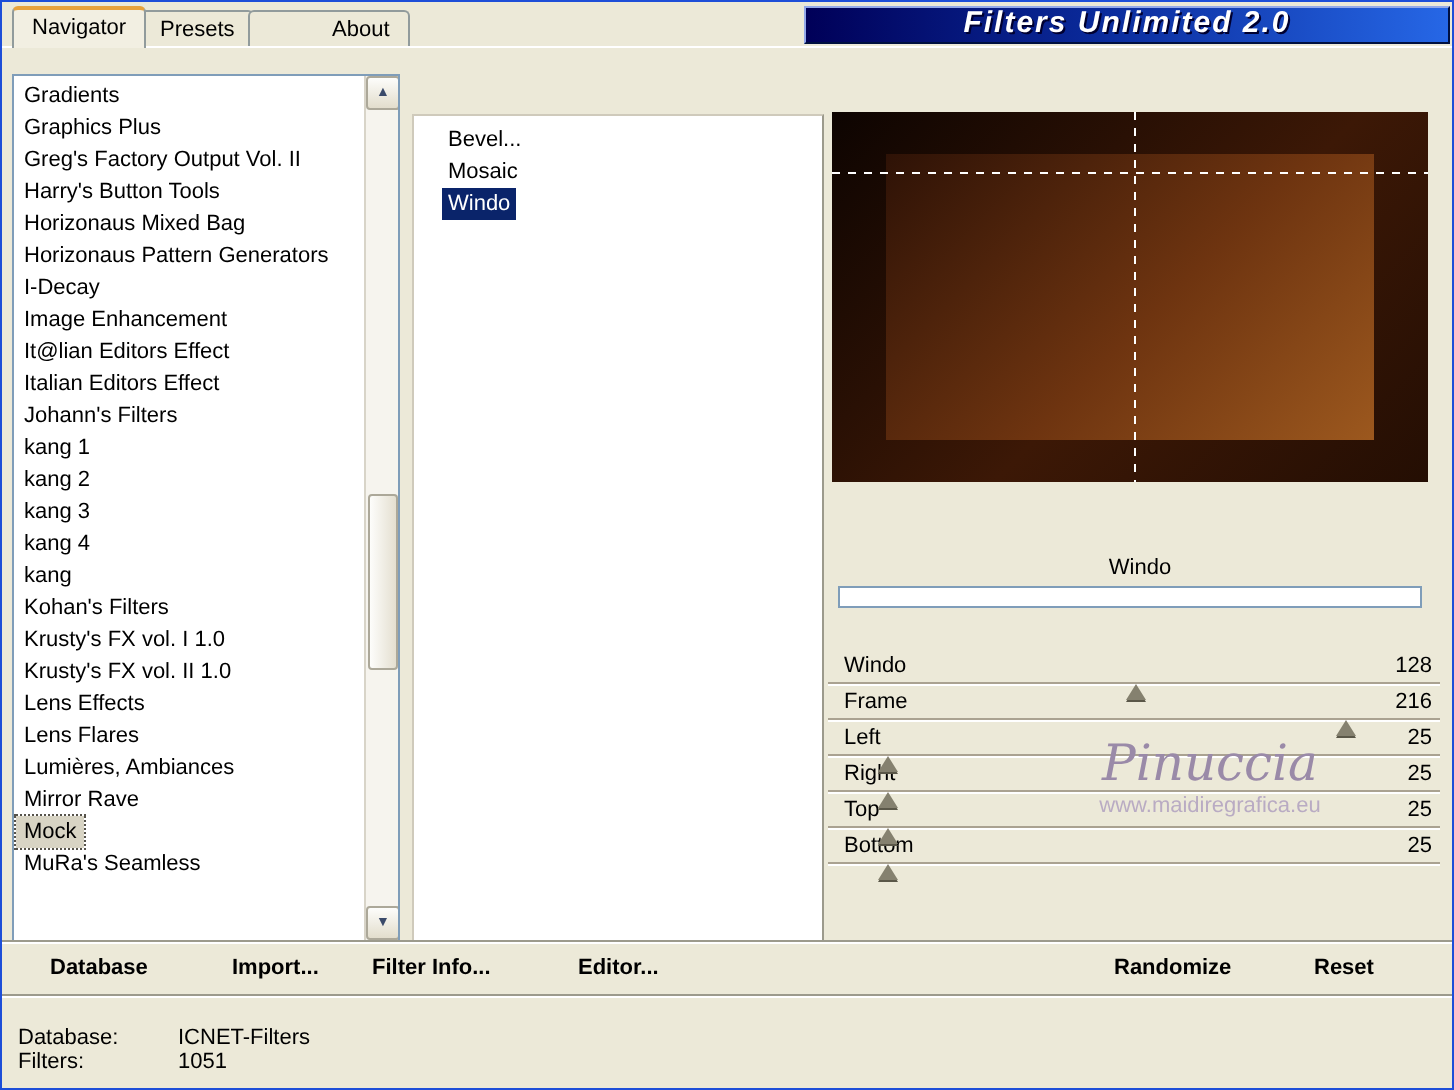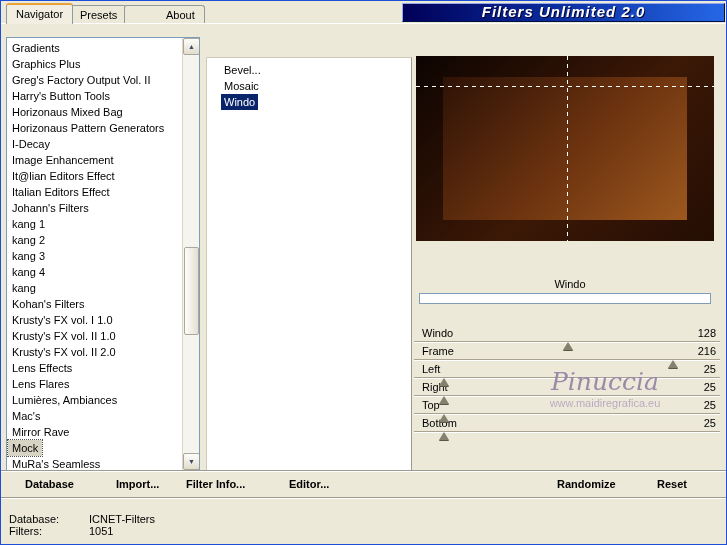--- a/index.html
+++ b/index.html
@@ -186,25 +186,23 @@
         <div class="cat-item">Italian Editors Effect</div>
         <div class="cat-item">Johann's Filters</div>
         <div class="cat-item">kang 1</div>
         <div class="cat-item">kang 2</div>
         <div class="cat-item">kang 3</div>
         <div class="cat-item">kang 4</div>
         <div class="cat-item">kang</div>
         <div class="cat-item">Kohan's Filters</div>
         <div class="cat-item">Krusty's FX vol. I 1.0</div>
         <div class="cat-item">Krusty's FX vol. II 1.0</div>
-        <div class="cat-item">Krusty's FX vol. II 2.0</div>
         <div class="cat-item">Lens Effects</div>
         <div class="cat-item">Lens Flares</div>
         <div class="cat-item">Lumières, Ambiances</div>
-        <div class="cat-item">Mac's</div>
         <div class="cat-item">Mirror Rave</div>
         <div class="cat-item selected">Mock</div>
         <div class="cat-item">MuRa's Seamless</div>
       </div>
     <div class="scrollbar">
       <div class="scroll-btn up">
         <span>▲</span>
       </div>
       <div class="scroll-thumb"></div>
       <div class="scroll-btn down">

